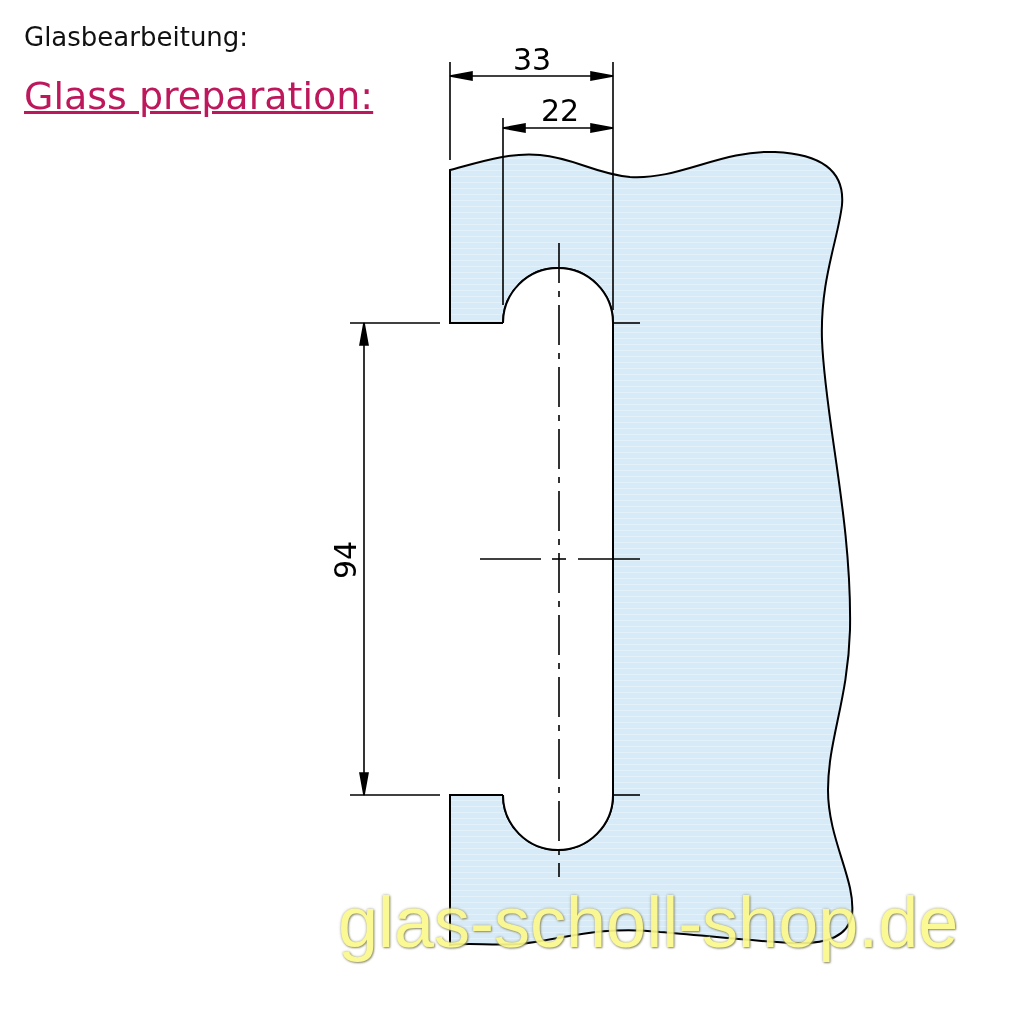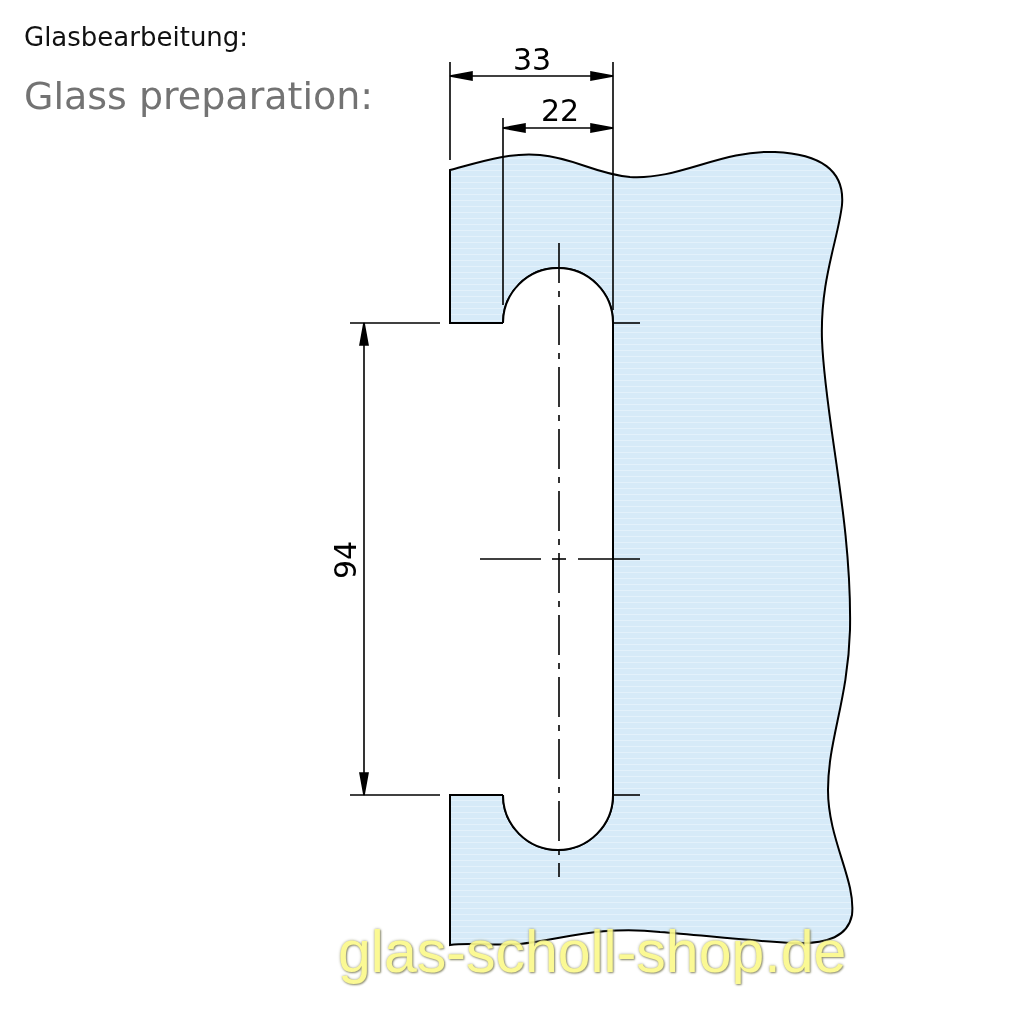--- a/index.html
+++ b/index.html
@@ -1,20 +1,20 @@
 <!DOCTYPE html>
 <html><head>
   <meta charset="utf-8">
   <style>
     html, body { margin:0; padding:0; background:#ffffff; }
     body { width:1013px; height:1014px; position:relative; overflow:hidden; font-family:"DejaVu Sans", sans-serif; }
     .title-de { position:absolute; left:24px; top:22px; font-size:26px; color:#111111; letter-spacing:0px; font-family:"DejaVu Sans", sans-serif; }
-    .title-en { position:absolute; left:24px; top:74px; font-size:38px; color:#737373; font-family:"DejaVu Sans", sans-serif; }
+    .title-en { position:absolute; left:24px; top:74px; font-size:38px; color:#be185d; font-family:"DejaVu Sans", sans-serif;text-decoration:underline; }
     svg.drawing { position:absolute; left:0; top:0; }
-    .watermark { position:absolute; left:338px; top:918px; font-family:"Liberation Sans", sans-serif; font-size:59px; color:#fbf98c; opacity:0.92;
+    .watermark { position:absolute; left:338px; top:881px; font-family:"Liberation Sans", sans-serif; font-size:72px; color:#fbf98c; opacity:0.92;
       text-shadow: 1px 1px 2px #8a8a6a, 0 0 3px #a0a080; letter-spacing:0px; }
   </style>
 </head>
 <body>
 
 <div class="title-de">Glasbearbeitung:</div>
 <div class="title-en">Glass preparation:</div>
 
 <svg class="drawing" width="1013" height="1014" viewBox="0 0 1013 1014" xmlns="http://www.w3.org/2000/svg">
   <defs>

